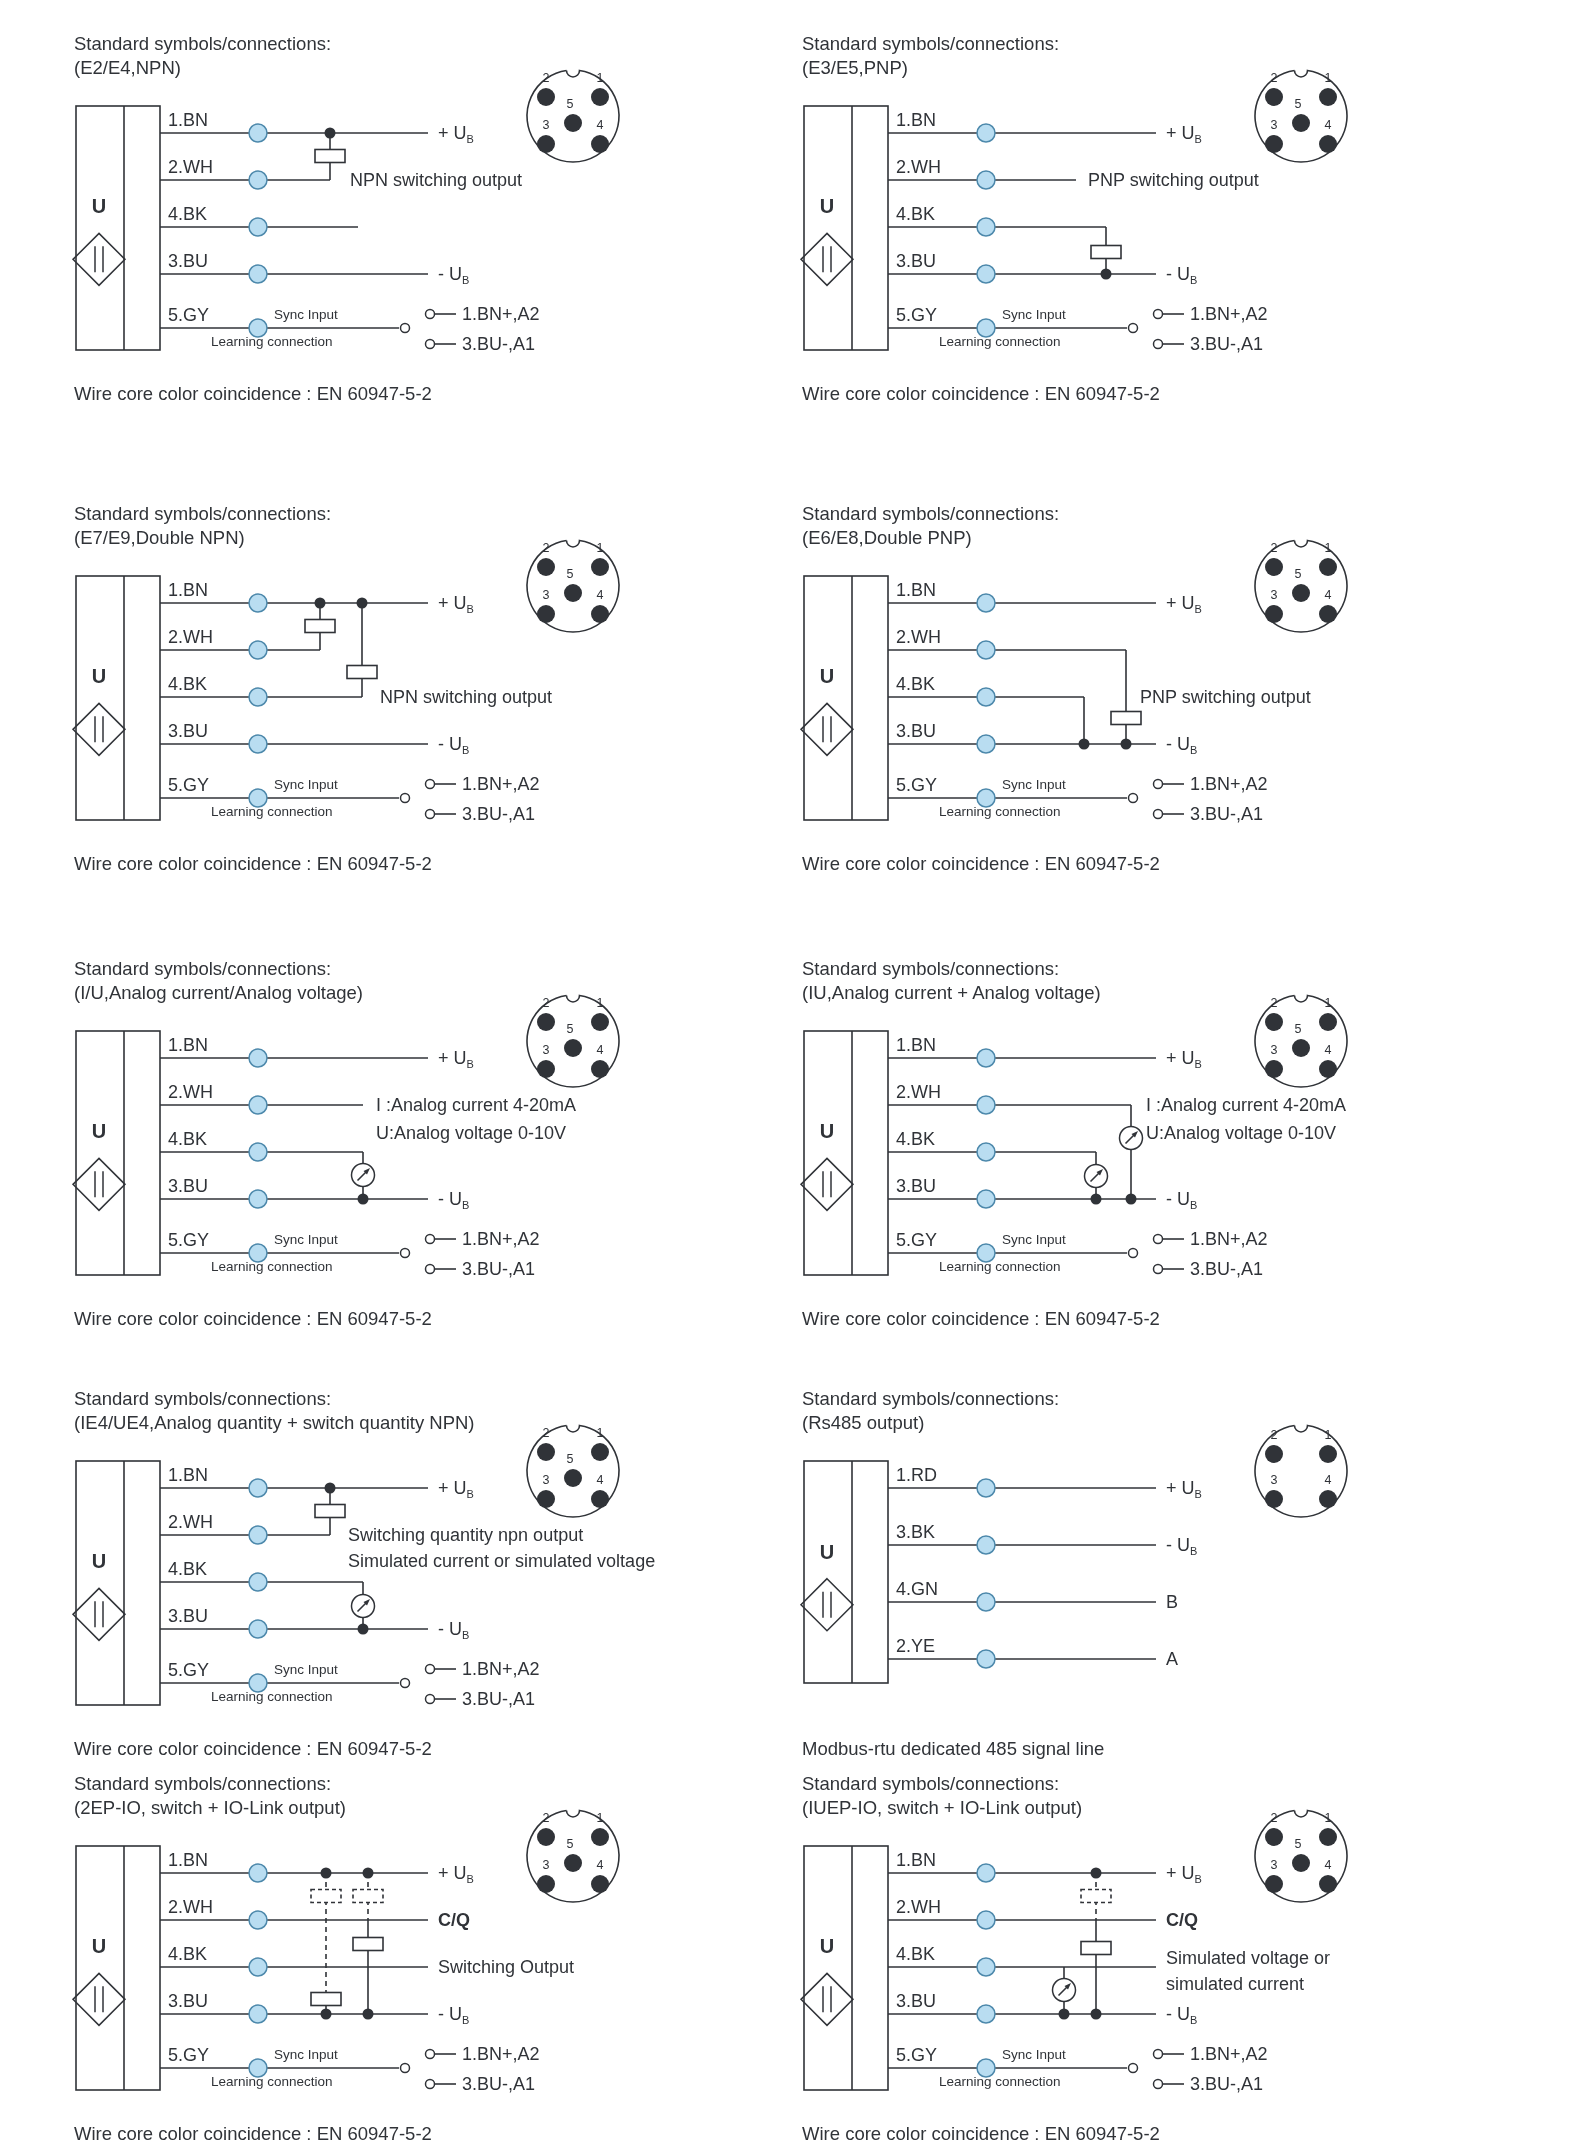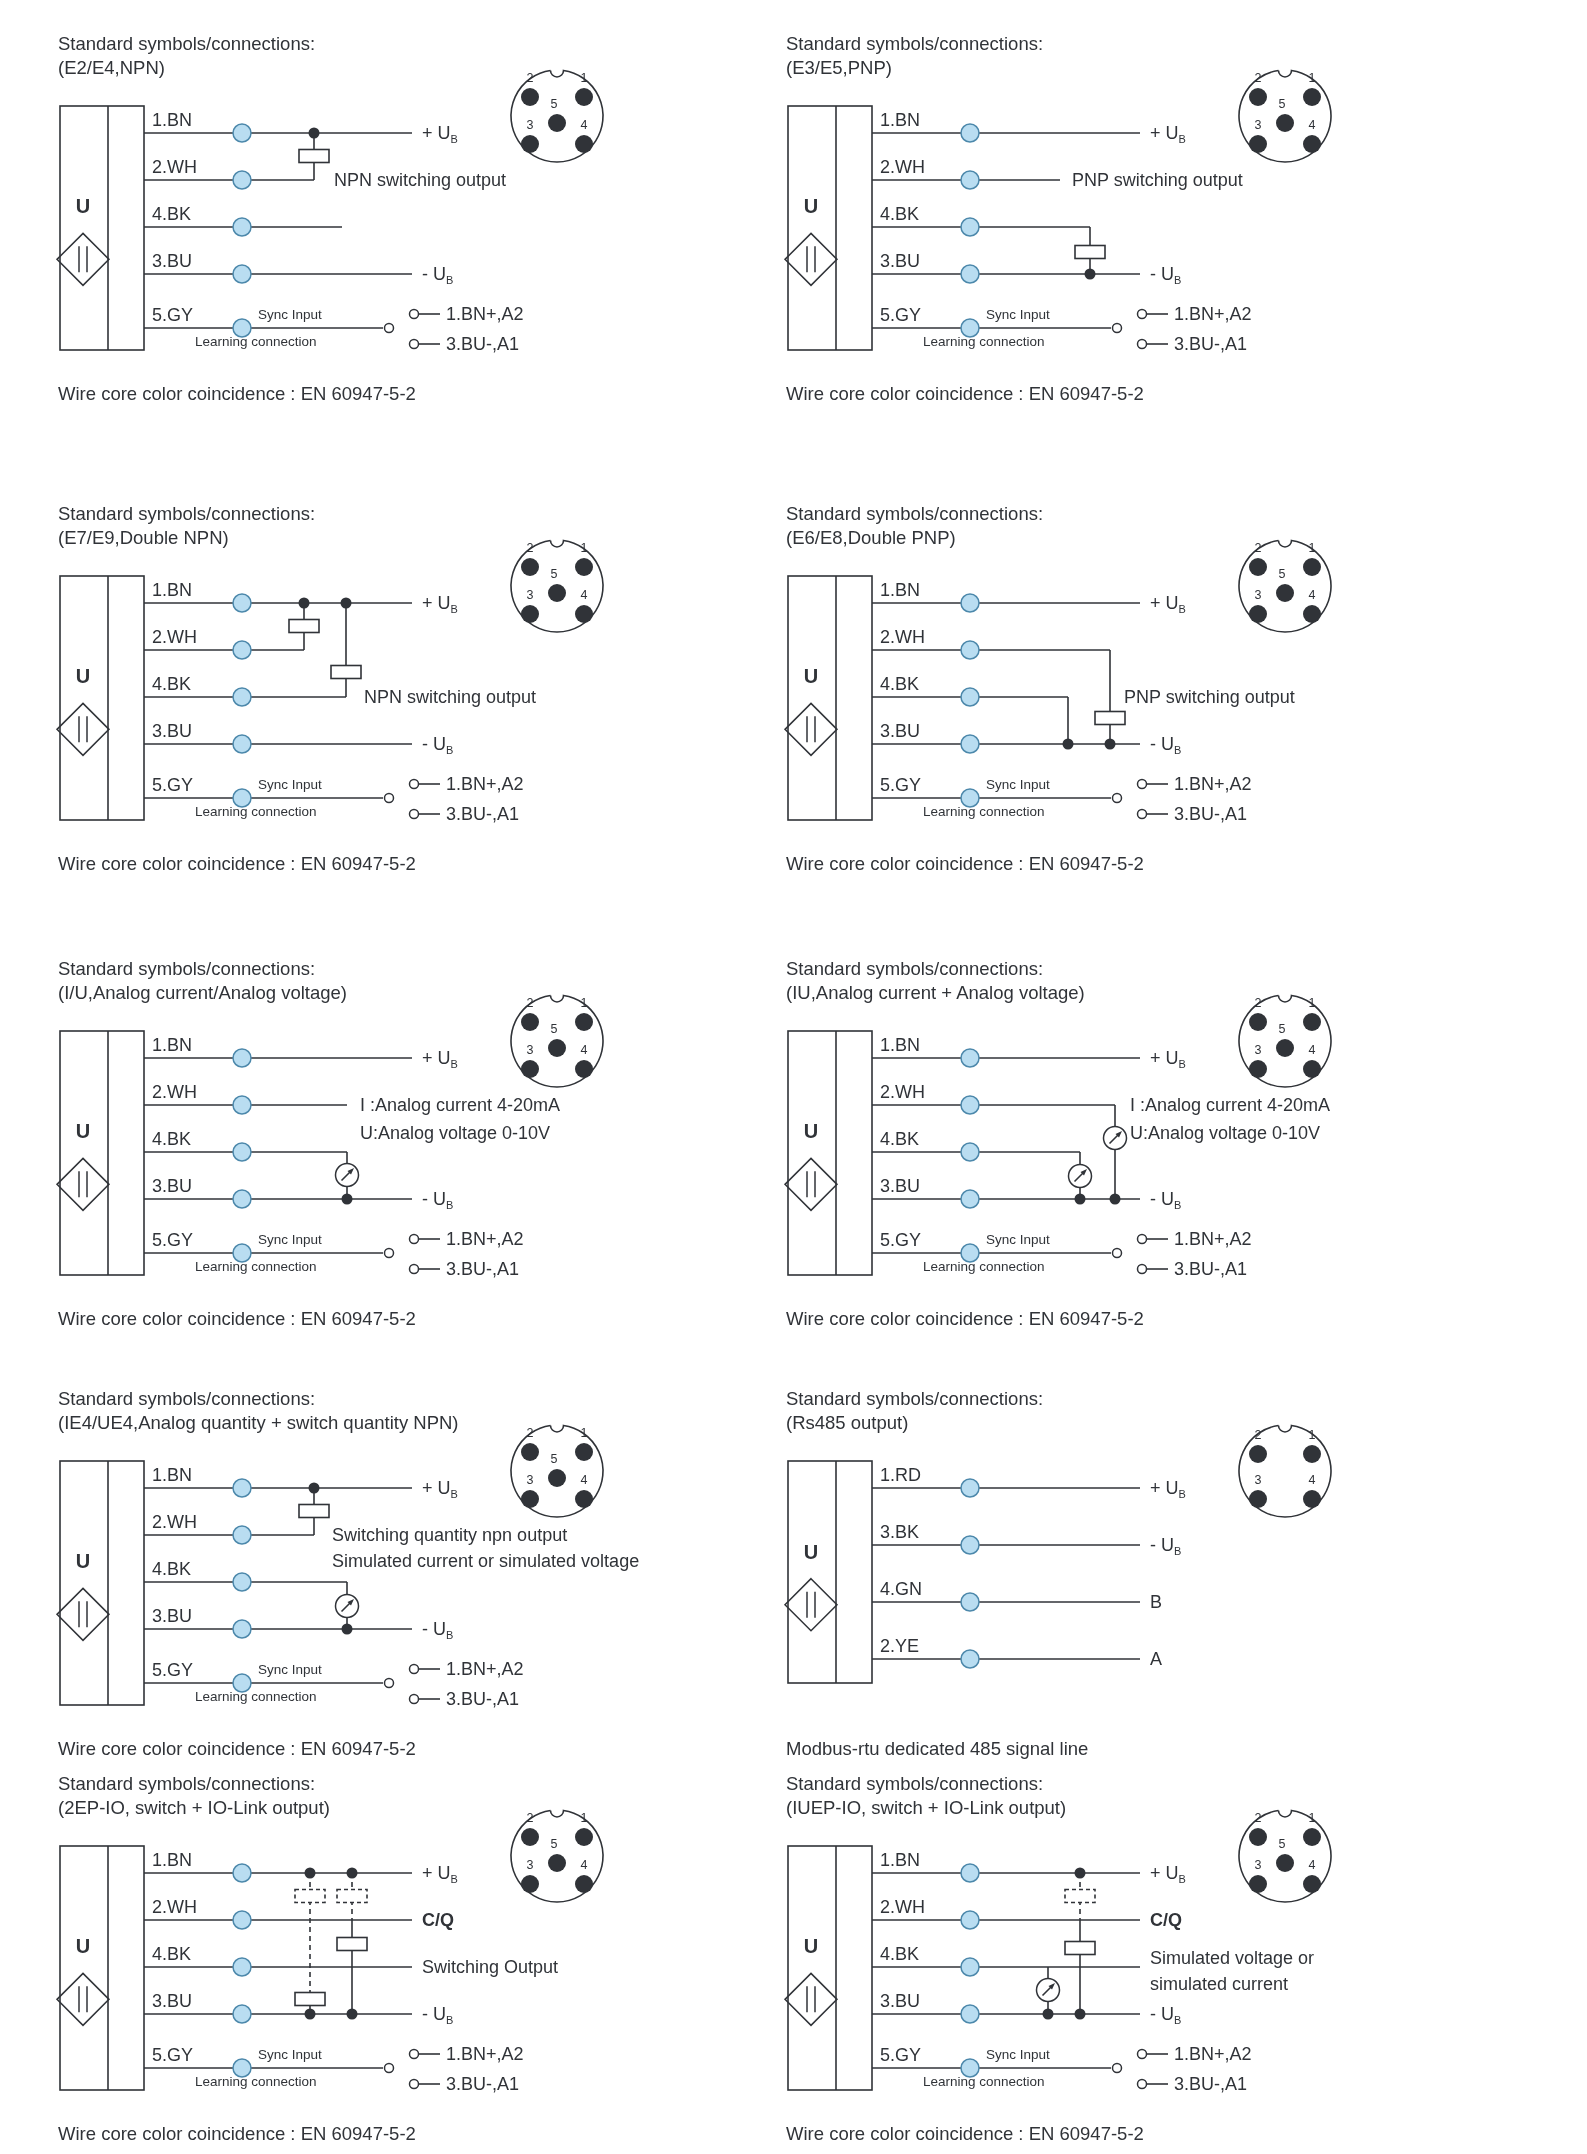--- a/index.html
+++ b/index.html
@@ -2,21 +2,21 @@
 <html><head>
 <meta charset="utf-8">
 <style>
   html,body{margin:0;padding:0;}
   body{
     width:1587px;height:2154px;background:#ffffff;overflow:hidden;
     font-family:"Liberation Sans", sans-serif;
   }
   .page{
     box-sizing:border-box;
-    padding:28px 0 0 52px;
+    padding:28px 0 0 68px;
     display:grid;
     grid-template-columns:728px 728px;
     grid-template-rows:470px 455px 430px 385px auto;
     text-align:center;
   }
   .panel{position:relative;}
   .panel svg{display:block;overflow:visible;}
 </style>
 </head>
 <body>

